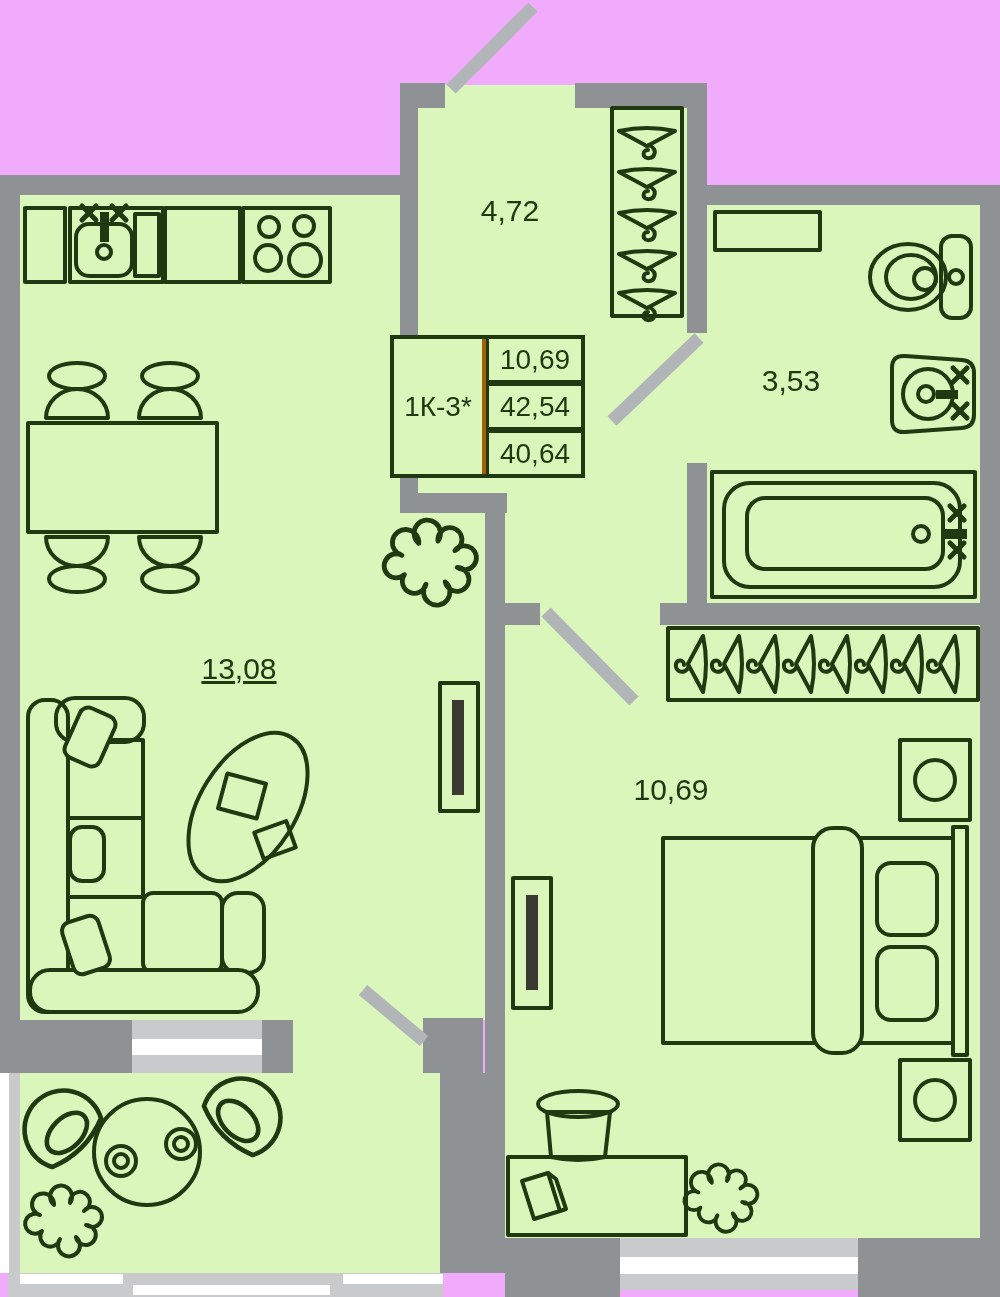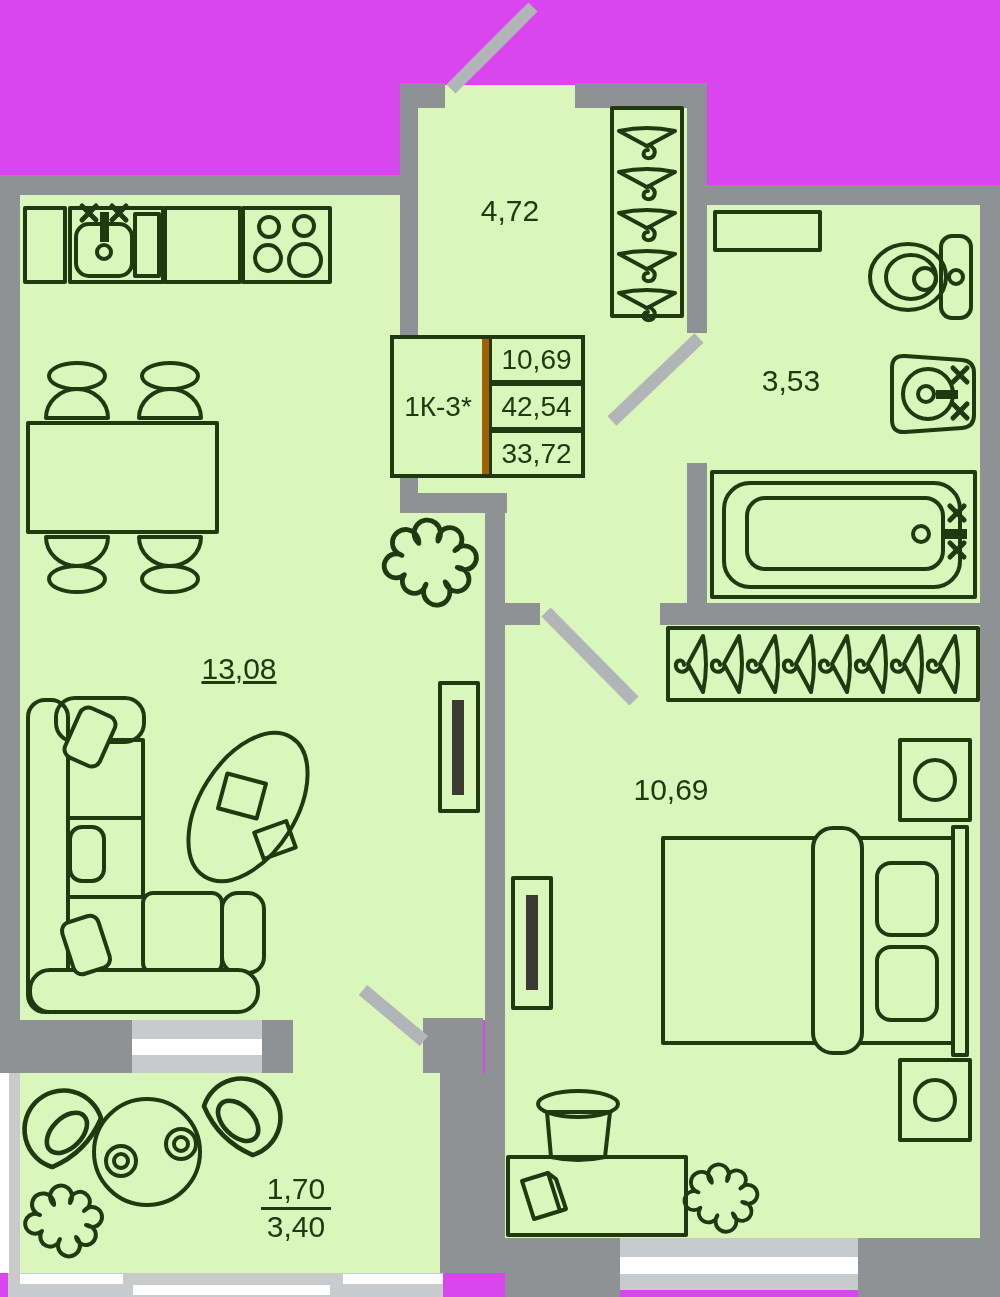--- a/index.html
+++ b/index.html
@@ -1,27 +1,27 @@
 <!DOCTYPE html>
 <html><head>
 <meta charset="utf-8">
 <style>
   html,body{margin:0;padding:0;background:#ffffff;}
-  #stage{position:relative;width:1000px;height:1297px;background:#d946ef;overflow:hidden;
+  #stage{position:relative;width:1000px;height:1297px;background:#f0abfc;overflow:hidden;
          font-family:"Liberation Sans",sans-serif;}
   #plan-svg{position:absolute;left:0;top:0;}
   .lbl{position:absolute;color:#203911;font-size:30px;letter-spacing:0;
        text-align:center;white-space:nowrap;}
   .lbl-stack{display:flex;flex-direction:column;align-items:center;}
   .frac-top{border-bottom:3px solid #203911;padding:0 6px 1px 6px;}
   
   .info-box{position:absolute;left:390px;top:335px;width:195px;height:143px;
             background:#dbf6ba;border:4px solid #203911;box-sizing:border-box;
             display:flex;color:#203911;}
-  .info-left{width:88px;border-right:7px solid #a16207;display:flex;align-items:center;
+  .info-left{width:88px;border-right:4px solid #a16207;display:flex;align-items:center;
              justify-content:center;font-size:28px;}
   .info-right{flex:1;display:flex;flex-direction:column;justify-content:space-between;
               padding:0;}
   .info-cell{border:3px solid #203911;border-right:none;height:41px;display:flex;
              align-items:center;justify-content:center;font-size:28px;margin-top:-1px;}
   .info-cell:first-child{border-top:none;margin-top:0;}
   .info-cell:last-child{border-bottom:none;}
 </style>
 </head>
 <body>
@@ -266,27 +266,23 @@
     </g>
     <use href="#achair" transform="translate(62,1128) rotate(-45) scale(1.15)"></use>
     <use href="#achair" transform="translate(243,1116) rotate(45) scale(1.15)"></use>
   </g>
 </svg>
 
   <div class="lbl" style="left:450px;top:194px;width:120px;">4,72</div>
   <div class="lbl" style="left:731px;top:364px;width:120px;">3,53</div>
   <div class="lbl" style="left:179px;top:652px;width:120px;text-decoration:underline;">13,08</div>
   <div class="lbl" style="left:611px;top:773px;width:120px;">10,69</div>
-  <div class="lbl lbl-stack" style="left:236px;top:1172px;width:120px;">
-    <span class="frac-top">1,70</span>
-    <span>3,40</span>
-  </div>
 
   <div class="info-box">
     <div class="info-left">1К-3*</div>
     <div class="info-right">
       <div class="info-cell">10,69</div>
       <div class="info-cell">42,54</div>
-      <div class="info-cell">33,72</div>
+      <div class="info-cell">40,64</div>
     </div>
   </div>
 
 </div>
 
 </body></html>

